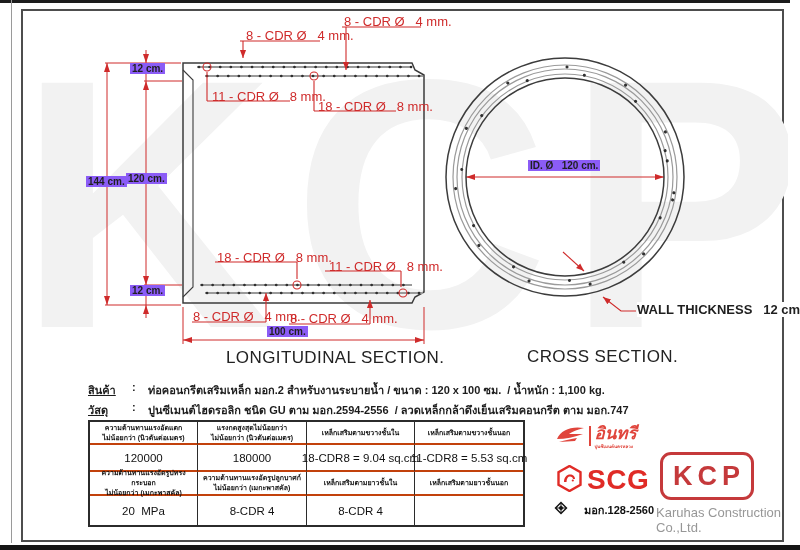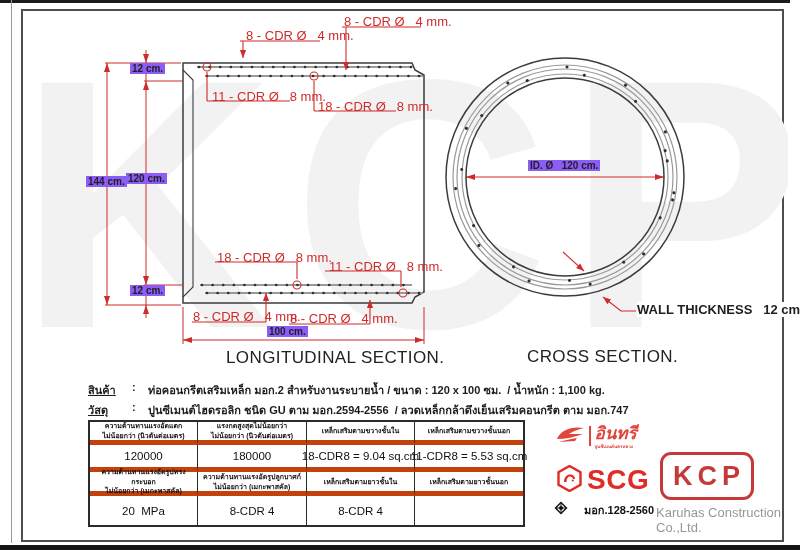--- a/index.html
+++ b/index.html
@@ -23,21 +23,21 @@
   .sec-title{color:#222;font-size:17px;letter-spacing:.4px;}
   .wall-label{color:#1f1f1f;font-size:13px;font-weight:600;background:#fff;}
   
   .spec-row{left:88px;display:flex;color:#1c1c1c;font-size:11px;font-weight:bold;z-index:3;white-space:pre;}
   .spec-row .lab{width:44px;text-decoration:underline;}
   .spec-row .sep{width:16px;}
   
   .spec-table{left:88px;top:420px;width:433px;border:2px solid #2b2b2b;z-index:3;
     display:grid;grid-template-columns:108px 109px 108px 108px;
     grid-template-rows:23px 27px 24px 29px;background:#fff;}
-  .cell{border-right:1px solid #2b2b2b;border-bottom:5px solid #c2410c;
+  .cell{border-right:1px solid #2b2b2b;border-bottom:2px solid #c2410c;
     display:flex;align-items:center;justify-content:center;text-align:center;}
   .cell:nth-child(4n){border-right:none;}
   .cell.last-row{border-bottom:none;}
   .hcell{font-size:7px;font-weight:bold;color:#111;line-height:1.4;white-space:pre-line;}
   .vcell{font-size:11.5px;color:#111;white-space:pre;}
   
   .insee{left:556px;top:425px;z-index:3;display:flex;align-items:flex-start;}
   .insee .bar{width:1.5px;height:20px;background:#e0453c;margin:1px 4px 0 3px;}
   .insee-word{color:#e0453c;font-size:17px;font-weight:bold;font-style:italic;line-height:1;}
   .insee-sub{color:#e0453c;font-size:4.5px;font-weight:bold;margin-top:1px;}

